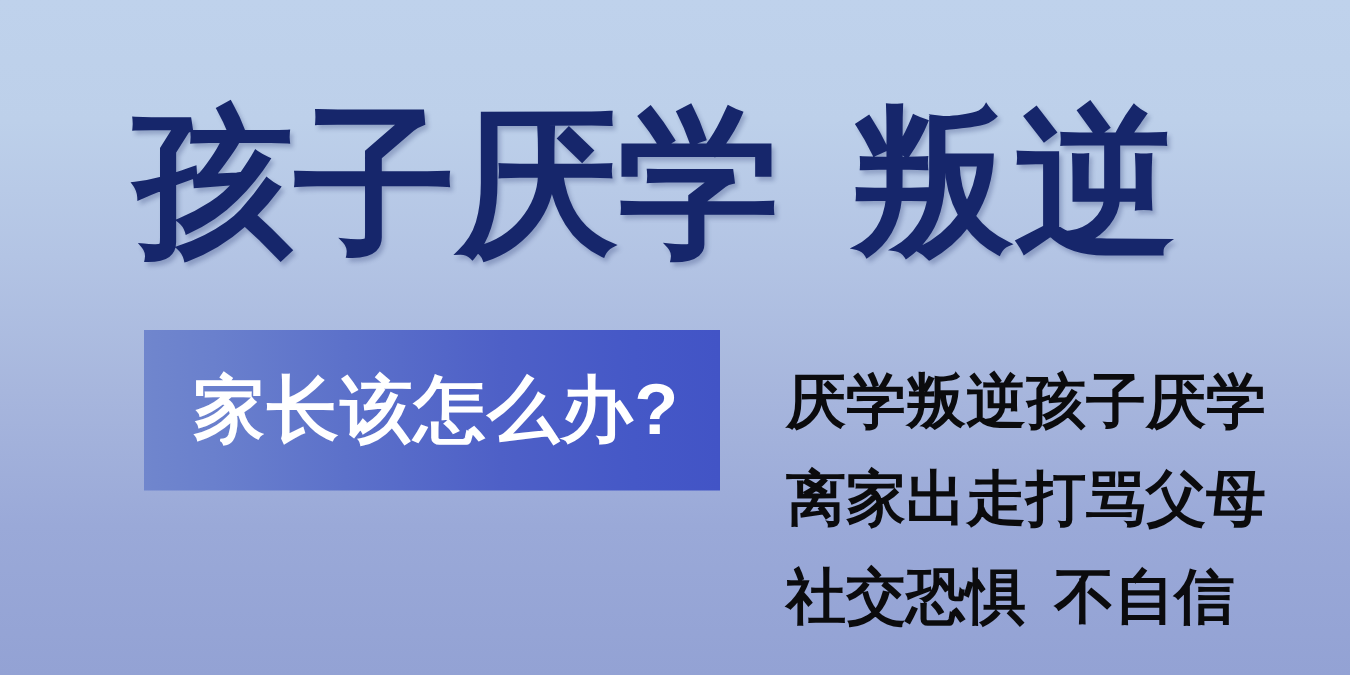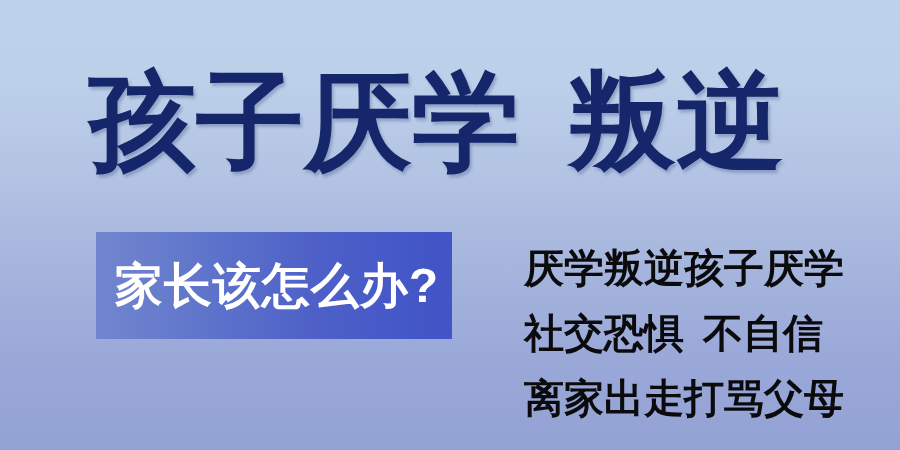--- a/index.html
+++ b/index.html
@@ -52,22 +52,22 @@
   }
   #headline .gap {
     display: inline-block;
     width: 24px;
   }
 
   
   #callout-box {
     position: absolute;
     left: 96px;
-    top: 232px;
-    width: 356px;
+    top: 220px;
+    width: 384px;
     height: 107px;
     background: linear-gradient(
       to right,
       #7086cd 0%,
       #6a80cd 12%,
       #5c71ca 35%,
       #4e60c7 62%,
       #4558c7 85%,
       #4254c6 100%
     );
@@ -130,24 +130,24 @@
     <div id="callout-text">家长该怎么办?</div>
   </div>
 
   <div id="symptom-list">
     <div class="sym-row">
       <span class="sym-a">厌学叛逆</span>
       <span class="sym-gap"></span>
       <span class="sym-b">孩子厌学</span>
     </div>
     <div class="sym-row">
+      <span class="sym-a">离家出走</span>
+      <span class="sym-gap"></span>
+      <span class="sym-b">打骂父母</span>
+    </div>
+    <div class="sym-row">
       <span class="sym-a">社交恐惧</span>
       <span class="sym-gap"></span>
       <span class="sym-b">不自信</span>
-    </div>
-    <div class="sym-row">
-      <span class="sym-a">离家出走</span>
-      <span class="sym-gap"></span>
-      <span class="sym-b">打骂父母</span>
     </div>
   </div>
 
 </div>
 
 </body></html>

